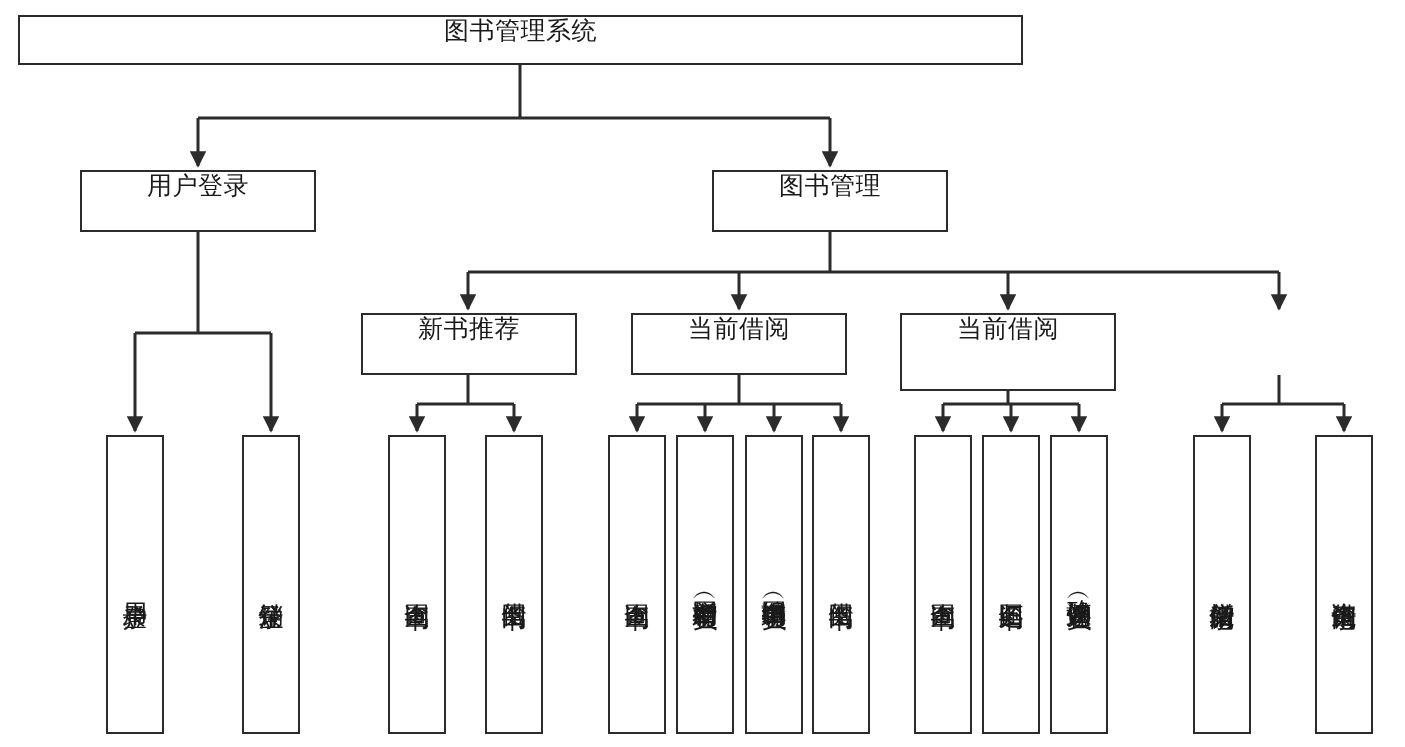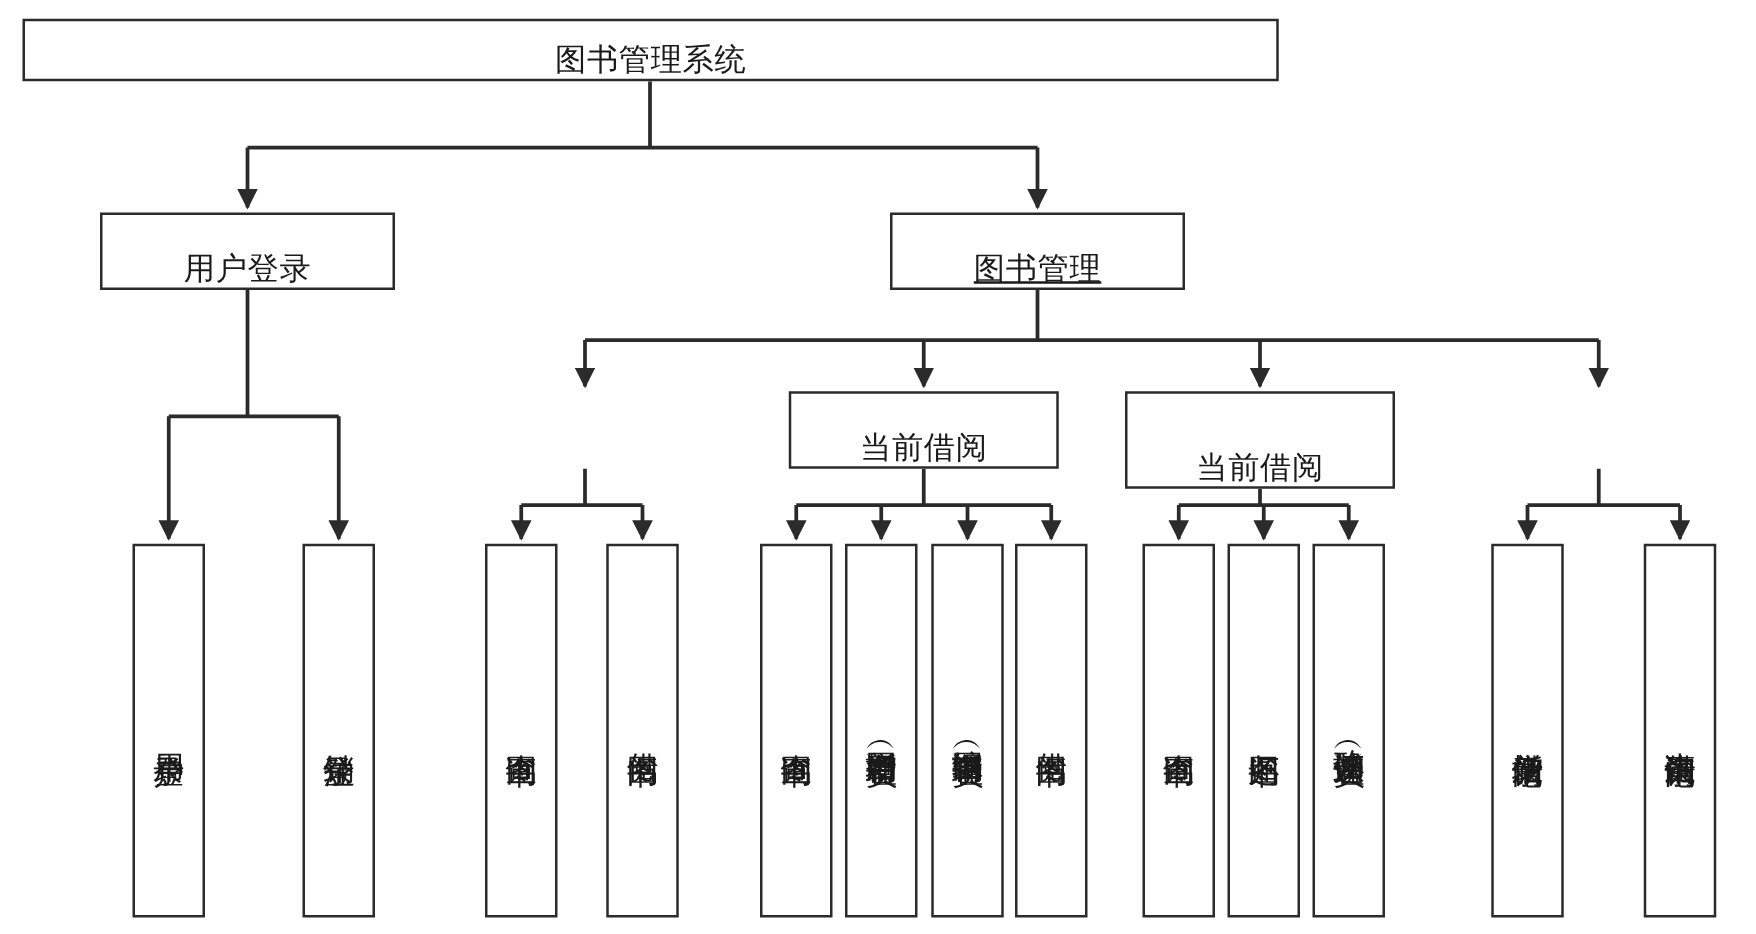--- a/index.html
+++ b/index.html
@@ -25,21 +25,21 @@
     width: 1405px;
     height: 747px;
     pointer-events: none;
   }
   .node {
     position: absolute;
     box-sizing: border-box;
     border: 2.5px solid #2b2b2b;
     background: #ffffff;
     display: flex;
-    align-items: flex-end;
+    align-items: flex-start;
     justify-content: center;
     color: #1a1a1a;
   }
   .node .label {
     display: block;
     text-align: center;
     line-height: 1.15;
     white-space: nowrap;
   }
   
@@ -127,24 +127,27 @@
     </g>
   </svg>
 
   <div class="node h root" style="left:18px; top:15px; width:1005px; height:50px;">
     <span class="label">图书管理系统</span>
   </div>
 
   <div class="node h" style="left:80px; top:170px; width:236px; height:62px;">
     <span class="label">用户登录</span>
   </div>
-  <div class="node h" style="left:712px; top:170px; width:236px; height:62px;text-decoration:underline;">
+  <div class="node h" style="left:712px; top:170px; width:236px; height:62px;">
     <span class="label">图书管理</span>
   </div>
 
+  <div class="node h" style="left:361px; top:313px; width:216px; height:62px;">
+    <span class="label">新书推荐</span>
+  </div>
   <div class="node h" style="left:631px; top:313px; width:216px; height:62px;">
     <span class="label">当前借阅</span>
   </div>
   <div class="node h" style="left:900px; top:313px; width:216px; height:78px;">
     <span class="label">当前借阅</span>
   </div>
 
   <div class="node v" style="left:106px; top:435px; width:58px; height:299px;">
     <span class="label">用户登录</span>
   </div>

